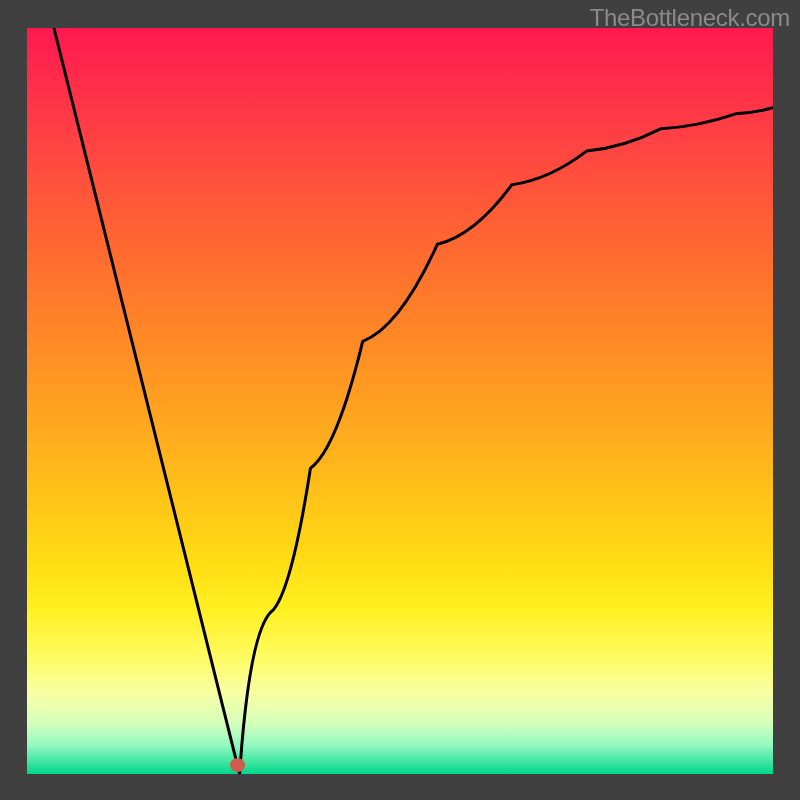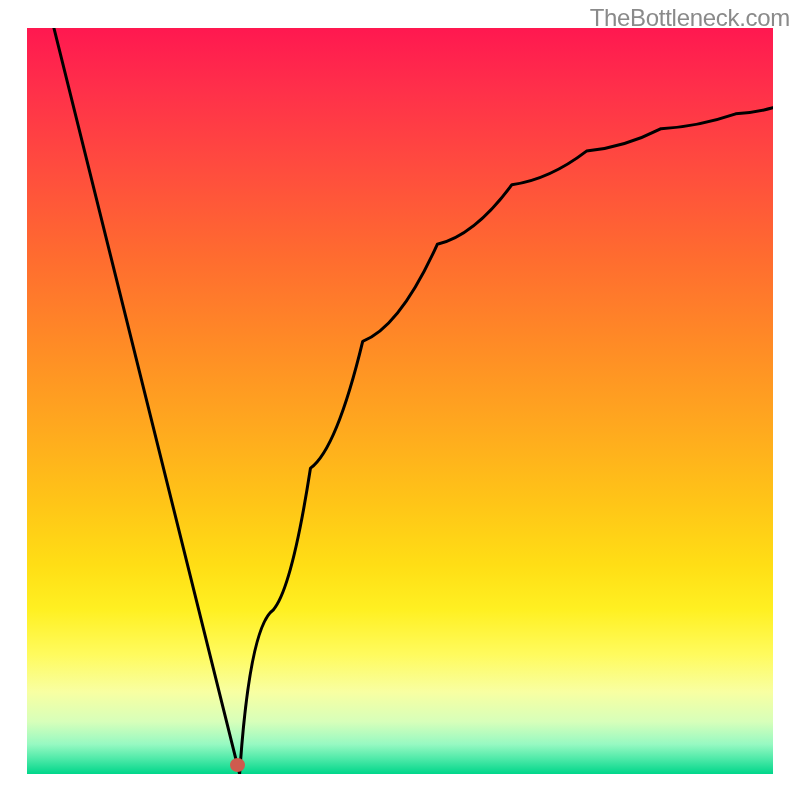--- a/index.html
+++ b/index.html
@@ -1,21 +1,21 @@
 <!DOCTYPE html>
 <html><head>
 <meta charset="utf-8">
 <style>
   * { margin: 0; padding: 0; box-sizing: border-box; }
   html, body { width: 800px; height: 800px; overflow: hidden; background: #000; }
   .frame {
     position: relative;
     width: 800px;
     height: 800px;
-    background: #ffffff;
+    background: #404040;
   }
   .watermark {
     position: absolute;
     top: 4px;
     right: 10px;
     color: #8a8a8a;
     font-family: Arial, Helvetica, sans-serif;
     font-size: 24px;
     font-weight: 500;
     letter-spacing: -0.3px;

